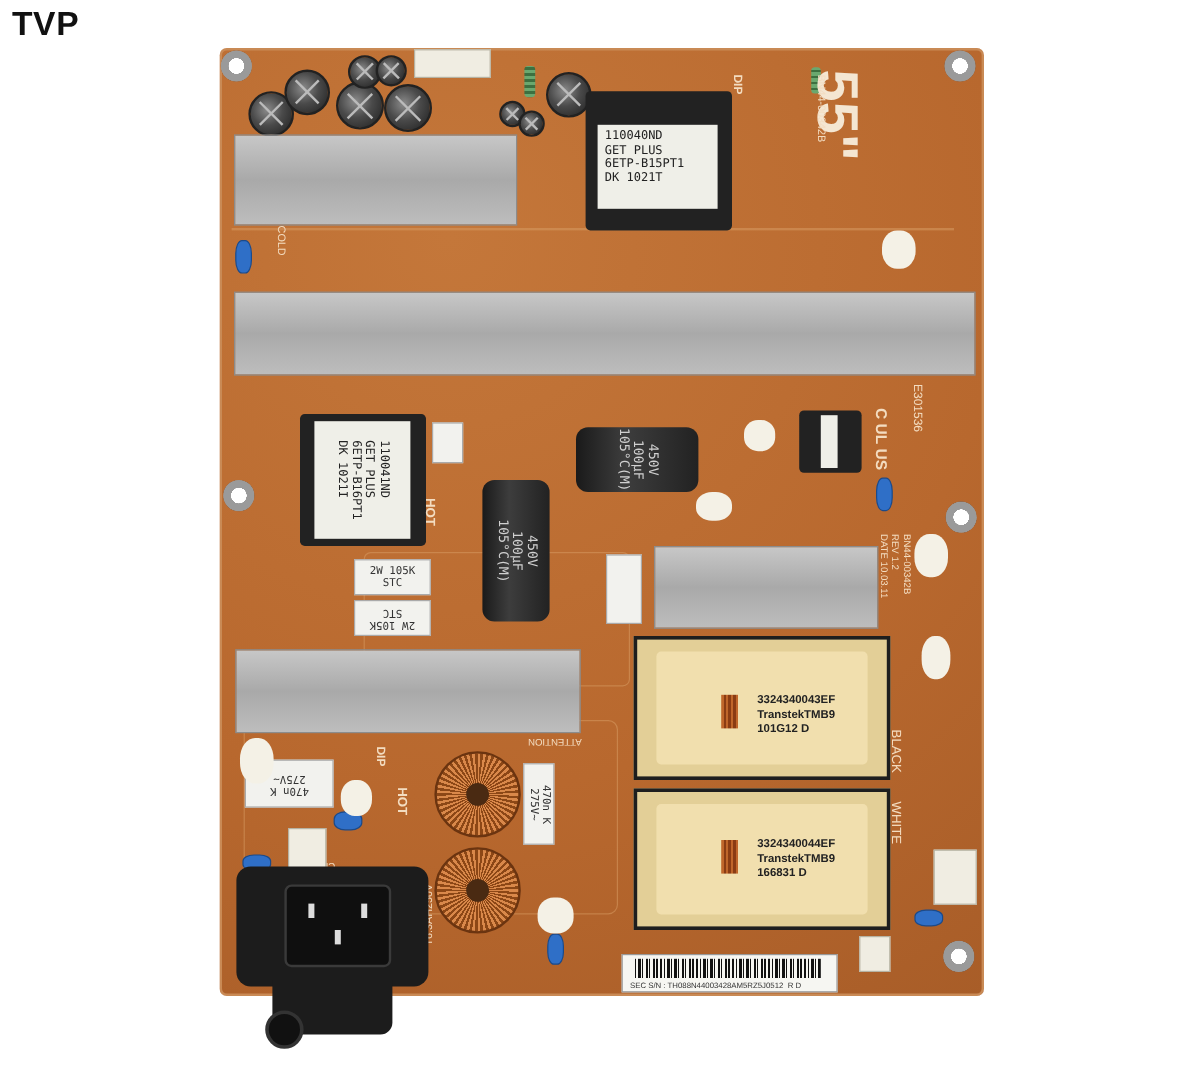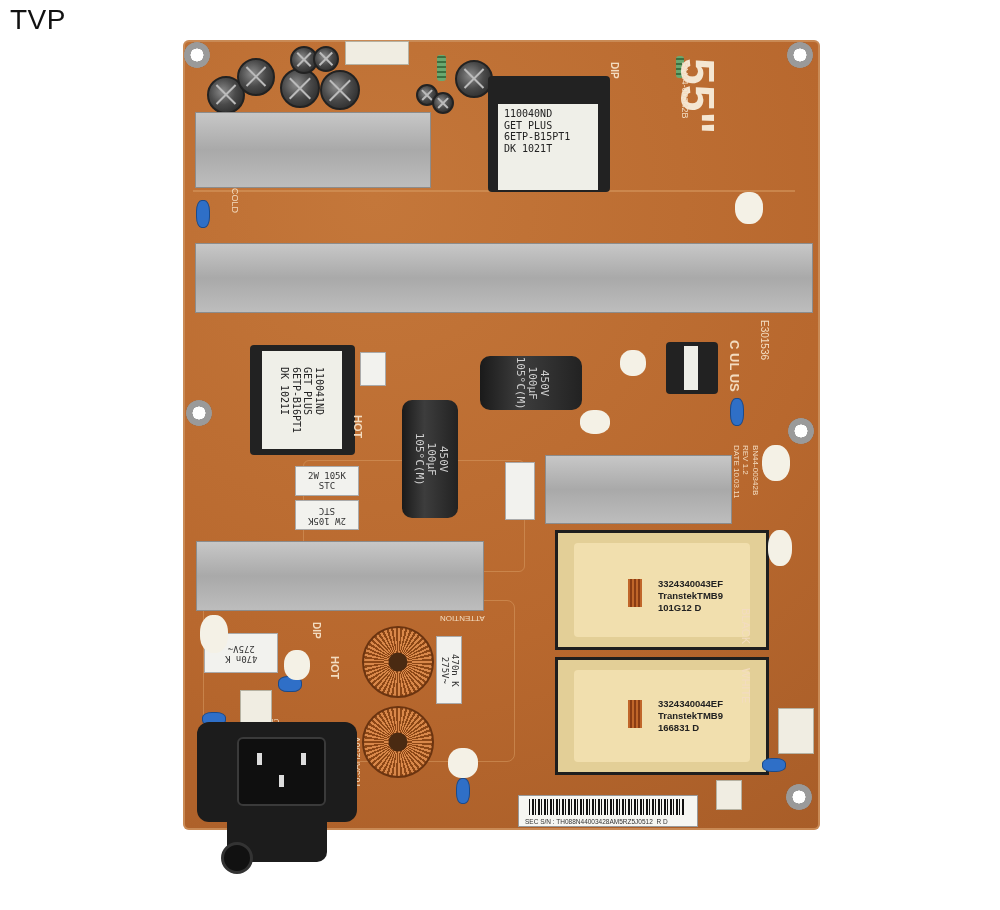--- a/index.html
+++ b/index.html
@@ -1,30 +1,30 @@
 <!DOCTYPE html>
 <html><head>
 <meta charset="utf-8">
 <style>
   html,body{margin:0;padding:0;}
   body{width:1000px;height:910px;background:#ffffff;position:relative;overflow:hidden;font-family:"Liberation Sans",sans-serif;}
   .abs{position:absolute;}
-  .brand{left:10px;top:4px;font-weight:normal;font-size:28px;color:#111;letter-spacing:0.5px;}
+  .brand{left:10px;top:4px;font-weight:bold;font-size:28px;color:#111;letter-spacing:0.5px;}
   .pcb{left:183px;top:40px;width:637px;height:790px;background:#b8682e;border-radius:6px;
        background-image:radial-gradient(circle at 30% 20%,#c4773a 0,#b8682e 60%,#a85d28 100%);
        box-shadow:0 0 0 2px #c98a55 inset;}
   .trace{position:absolute;border:1px solid #d79a62;opacity:.55;}
   .heatsink{position:absolute;background:linear-gradient(180deg,#c7c7c7 0%,#a9a9a9 50%,#bdbdbd 100%);border:1px solid #8c8c8c;}
   .cap{position:absolute;border-radius:50%;background:radial-gradient(circle at 40% 40%,#8b8b8b 0,#4a4a4a 45%,#1e1e1e 100%);border:2px solid #222;}
   .cap::before,.cap::after{content:"";position:absolute;left:50%;top:10%;width:2px;height:80%;background:#bbb;transform:translateX(-50%) rotate(45deg);}
   .cap::after{transform:translateX(-50%) rotate(-45deg);}
   .bigcap{position:absolute;background:linear-gradient(90deg,#1a1a1a,#3d3d3d 40%,#222);border-radius:10px;color:#d0d0d0;font-size:11px;font-family:"DejaVu Sans Mono",monospace;display:flex;align-items:center;justify-content:center;text-align:center;line-height:1.1;}
   .xfmr{position:absolute;background:#222;border-radius:4px;}
   .xfmr .label{position:absolute;background:#efefe8;color:#222;font-size:10px;font-family:"DejaVu Sans Mono",monospace;line-height:1.15;padding:4px 6px;box-sizing:border-box;}
-  .bigxfmr{position:absolute;background:#e3cf97;border:3px solid #1e1e1e;box-sizing:border-box;margin-left:27px;}
+  .bigxfmr{position:absolute;background:#e3cf97;border:3px solid #1e1e1e;box-sizing:border-box;}
   .bigxfmr .inner{position:absolute;left:16px;top:10px;right:16px;bottom:10px;background:#f1dfae;border-radius:4px;}
   .bigxfmr .coil{position:absolute;left:70px;width:14px;height:28px;background:repeating-linear-gradient(90deg,#c0662a 0,#c0662a 2px,#8a3c13 2px,#8a3c13 4px);}
   .bigxfmr .txt{position:absolute;left:100px;font-size:9.5px;font-weight:bold;color:#222;line-height:1.25;}
   .toroid{position:absolute;border-radius:50%;background:repeating-conic-gradient(#d9884a 0 4deg,#8c4716 4deg 8deg);border:2px solid #6b3410;}
   .toroid::after{content:"";position:absolute;left:50%;top:50%;width:28%;height:28%;border-radius:50%;background:#4a2a12;transform:translate(-50%,-50%);}
   .whitebox{position:absolute;background:#f2f2ee;border:1px solid #aaa;color:#333;font-size:9px;font-family:"DejaVu Sans Mono",monospace;display:flex;align-items:center;justify-content:center;text-align:center;line-height:1.15;}
   .silk{position:absolute;color:#f3dcc0;font-size:9px;white-space:nowrap;}
   .bluecap{position:absolute;background:#2f6fc7;border-radius:40%;border:1px solid #1b4a8a;}
   .glue{position:absolute;background:#f4f1e6;border-radius:45%;}
   .lug{position:absolute;width:26px;height:26px;border-radius:50%;background:radial-gradient(circle,#fff 0 35%,#9a9a9a 36% 70%,#6e6e6e 71%);}
@@ -71,21 +71,21 @@
 <div class="resistor" style="left:676px;top:56px;width:8px;height:22px;"></div>
 
 <div class="connector" style="left:345px;top:41px;width:62px;height:22px;"></div>
 
 <div class="heatsink" style="left:195px;top:112px;width:234px;height:74px;"></div>
 <div class="heatsink" style="left:195px;top:243px;width:616px;height:68px;"></div>
 <div class="heatsink" style="left:545px;top:455px;width:185px;height:67px;"></div>
 <div class="heatsink" style="left:196px;top:541px;width:286px;height:68px;"></div>
 
 <div class="xfmr" style="left:488px;top:76px;width:122px;height:116px;">
-  <div class="label" style="left:10px;top:28px;width:100px;height:86px;">
+  <div class="label" style="left:10px;top:28px;width:100px;height:70px;">
     <div>110040ND</div>
     <div>GET PLUS</div>
     <div>6ETP-B15PT1</div>
     <div>DK 1021T</div>
   </div>
 </div>
 
 <div class="xfmr" style="left:250px;top:345px;width:105px;height:110px;">
   <div class="label" style="left:12px;top:6px;width:80px;height:98px;display:flex;align-items:center;justify-content:center;">
     <div style="transform:rotate(90deg);white-space:nowrap;">

